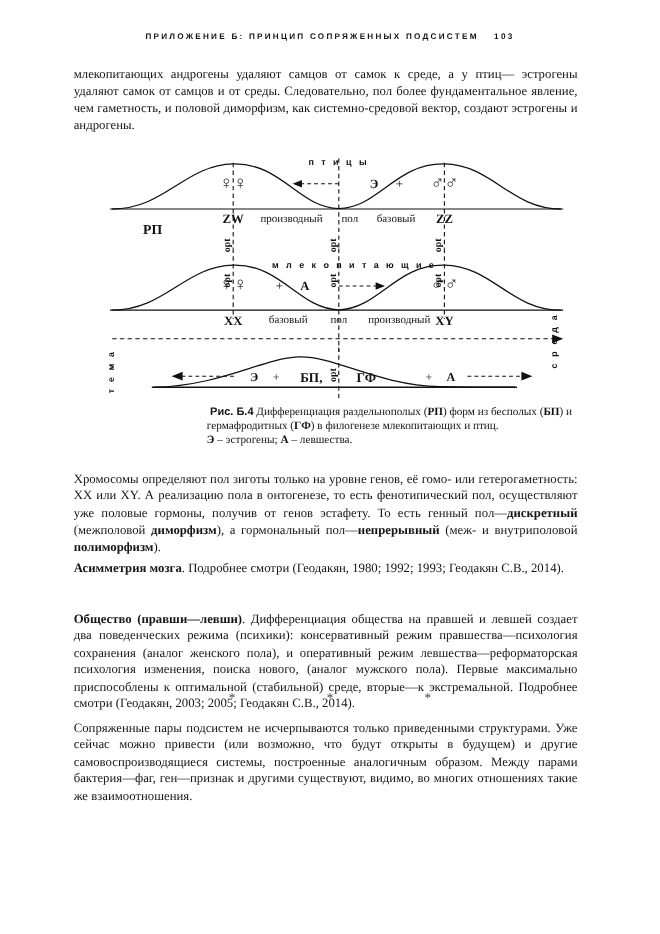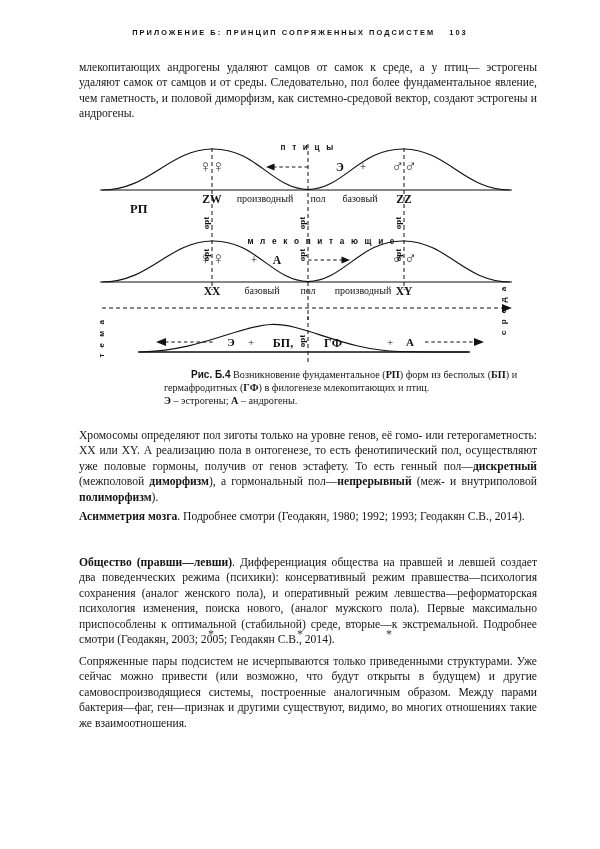--- a/index.html
+++ b/index.html
@@ -38,21 +38,21 @@
     white-space: nowrap;
   }
   .running-head .rh-page {
     margin-left: 14px;
     letter-spacing: 2.1px;
   }
 
   
   .col {
     position: absolute;
-    left: 79px;
+    left: 67px;
     width: 458px;
   }
   p.body {
     margin: 0;
     font-size: 11.6px;
     line-height: 15.4px;
     text-align: justify;
     text-justify: inter-word;
     text-indent: 0;
     color: #151515;
@@ -70,21 +70,21 @@
     color: #141414;
   }
   .caption .cap-label {
     font-family: "Liberation Sans", "DejaVu Sans", sans-serif;
     font-weight: bold;
     font-size: 10px;
     margin-left: 48px;
   }
   .caption .cap-hang {
     display: block;
-    margin-left: 21px;
+    margin-left: 45px;
   }
   .caption .cap-line1 { display: block; }
 
   
   .asterisks {
     position: absolute;
     left: 71px;
     width: 458px;
     text-align: center;
     font-size: 12px;
@@ -234,27 +234,27 @@
 
       <g>
         <line x1="365" y1="212" x2="415" y2="212" stroke="#111" stroke-width="1" stroke-dasharray="3.5,2.8"></line>
         <polygon points="424,212 414,208 414,216" fill="#111"></polygon>
       </g>
     </svg>
   </div>
 
   <div class="caption" style="top:368px;">
     <span class="cap-line1">
-      <span class="cap-label">Рис. Б.4</span><span> Возникновение фундаментальное (</span><b>РП</b><span>) форм из бесполых (</span><b>БП</b><span>) и</span>
+      <span class="cap-label">Рис. Б.4</span><span> Дифференциация раздельнополых (</span><b>РП</b><span>) форм из бесполых (</span><b>БП</b><span>) и</span>
     </span>
     <span class="cap-hang">
       <span>гермафродитных (</span><b>ГФ</b><span>) в филогенезе млекопитающих и птиц.</span>
     </span>
     <span class="cap-hang">
-      <b>Э</b><span> – эстрогены; </span><b>А</b><span> – андрогены.</span>
+      <b>Э</b><span> – эстрогены; </span><b>А</b><span> – левшества.</span>
     </span>
   </div>
 
   <div class="col" style="top:428px;">
     <p class="body"><span>Хромосомы определяют пол зиготы только на уровне генов, её гомо- или гетерогаметность: XX или XY. А реализацию пола в онтогенезе, то есть фенотипический пол, осуществляют уже половые гормоны, получив от генов эстафету. То есть генный пол—</span><b>дискретный</b><span> (межполовой </span><b>диморфизм</b><span>), а гормональный пол—</span><b>непрерывный</b><span> (меж- и внутриполовой </span><b>полиморфизм</b><span>).</span></p>
   </div>
 
   <div class="col" style="top:509px;">
     <p class="body"><b>Асимметрия мозга</b><span>. Подробнее смотри (Геодакян, 1980; 1992; 1993; Геодакян С.В., 2014).</span></p>
   </div>

